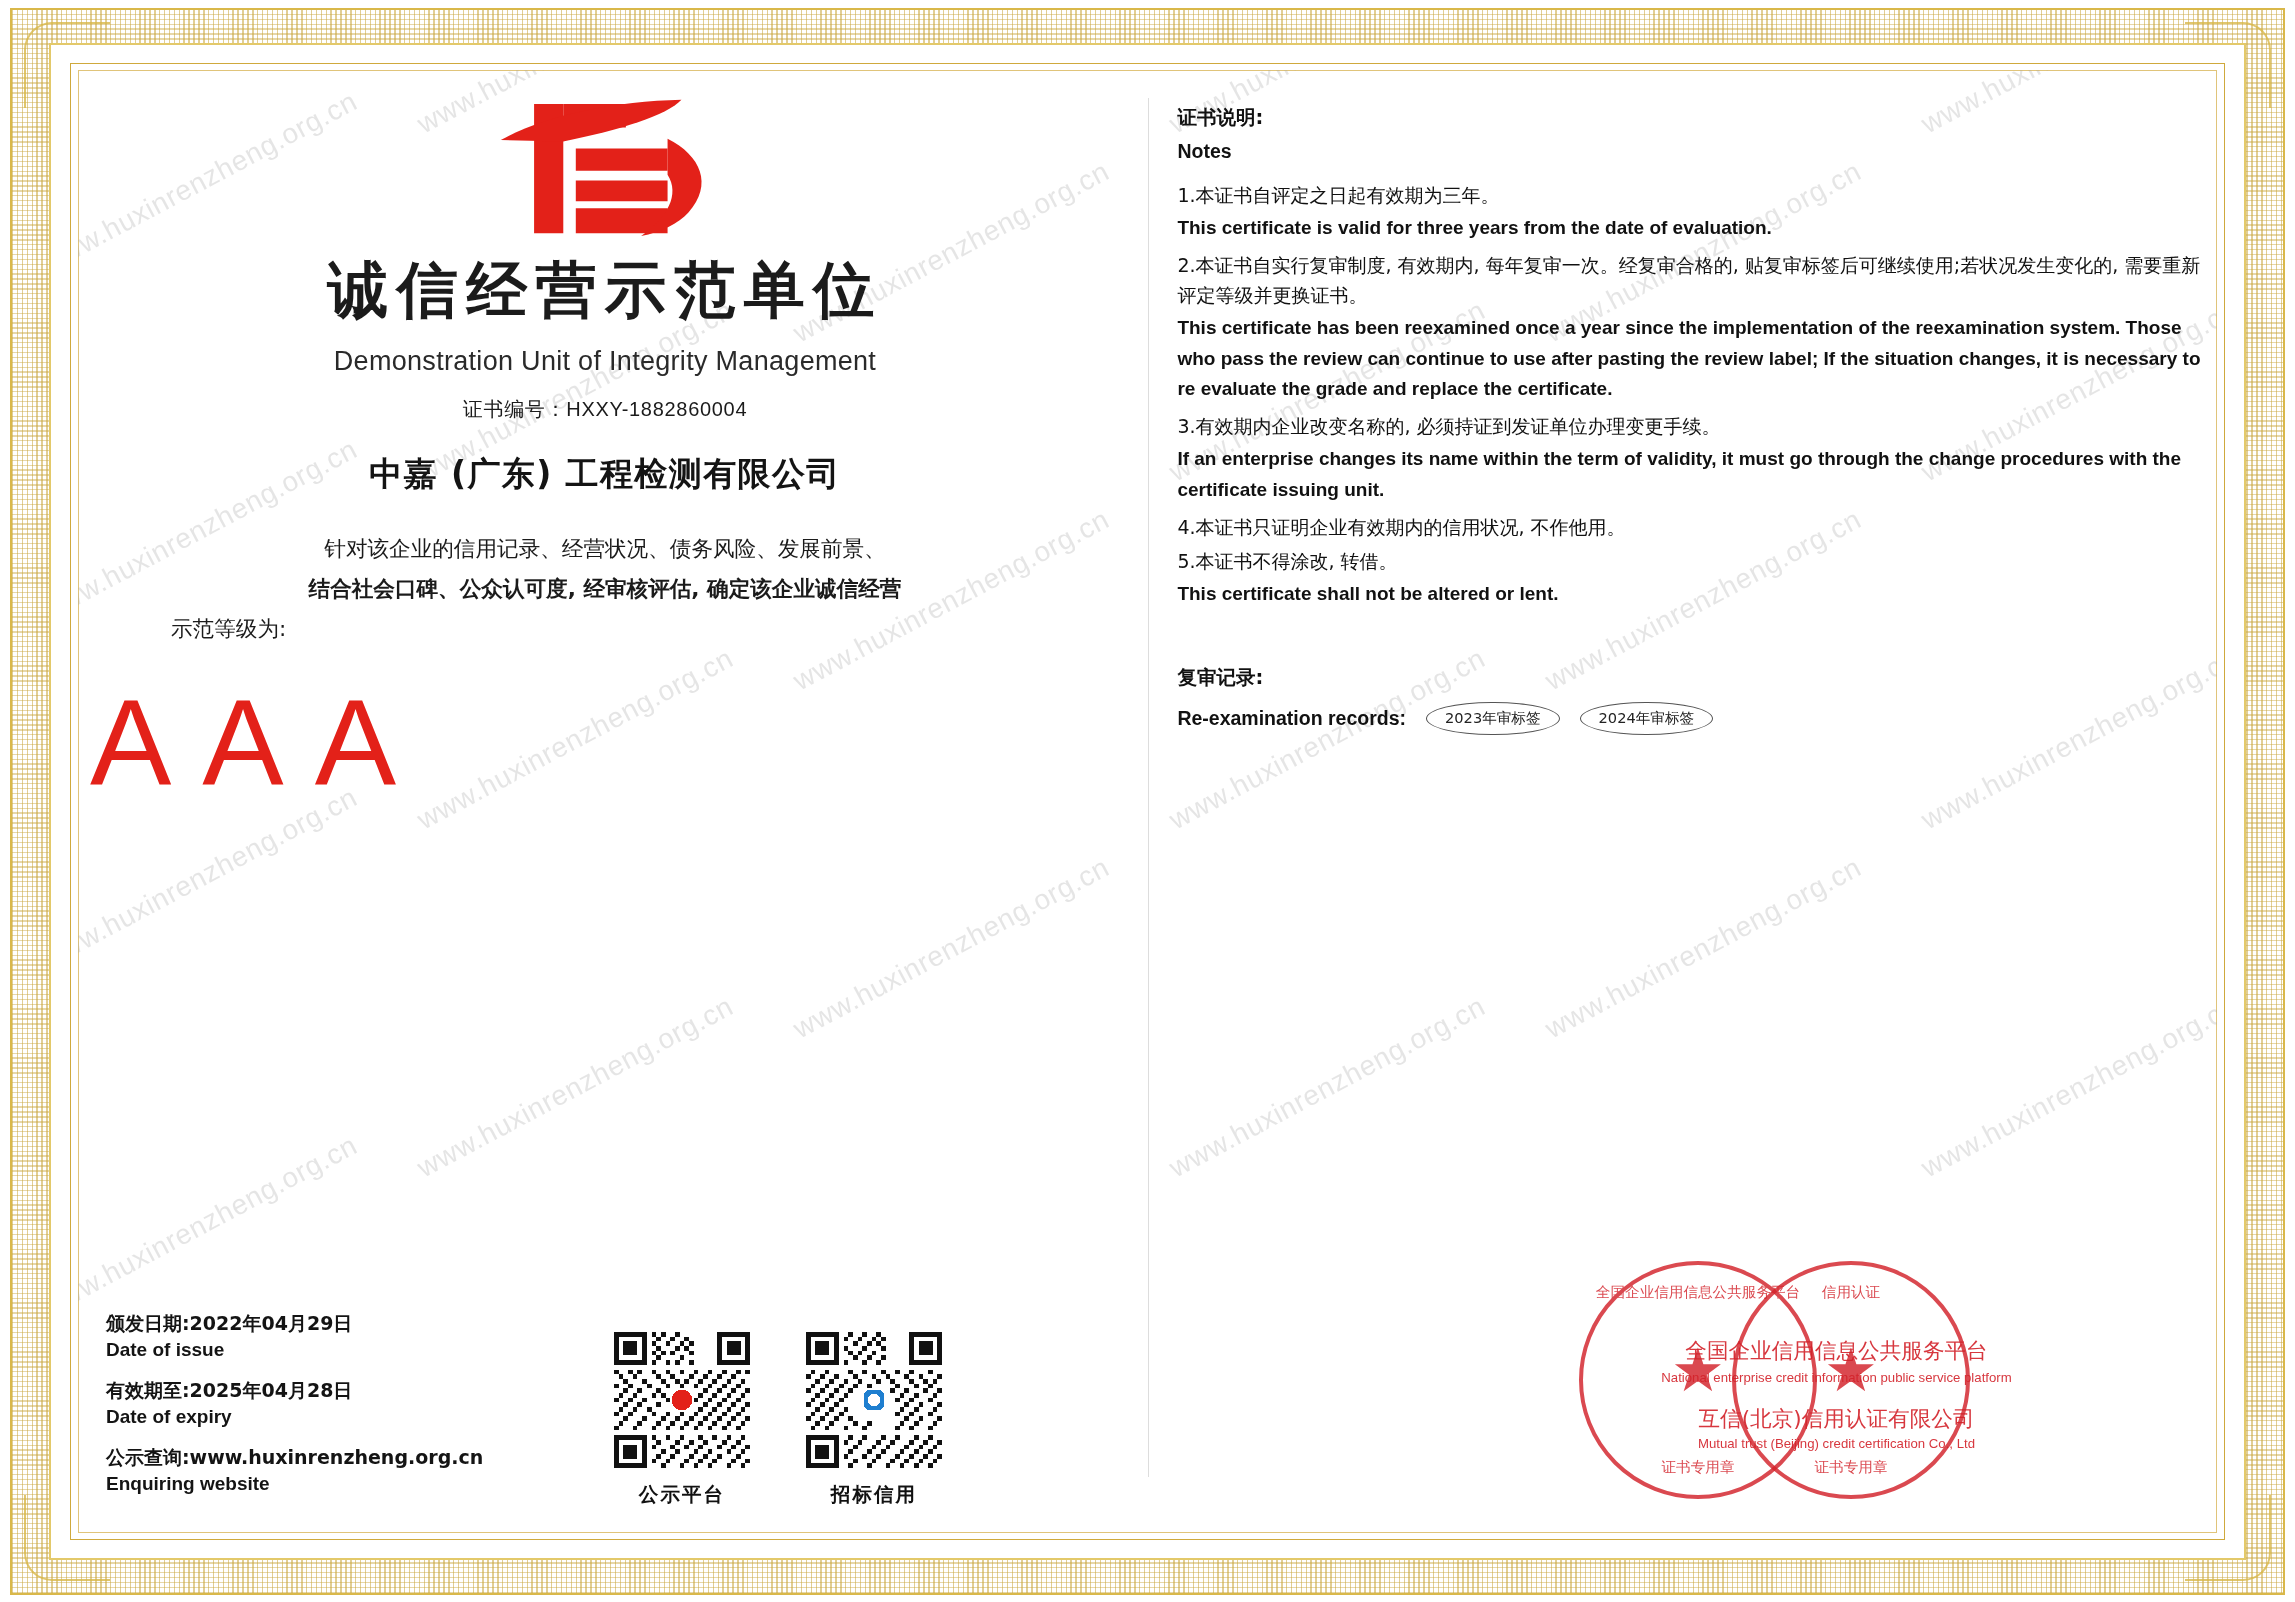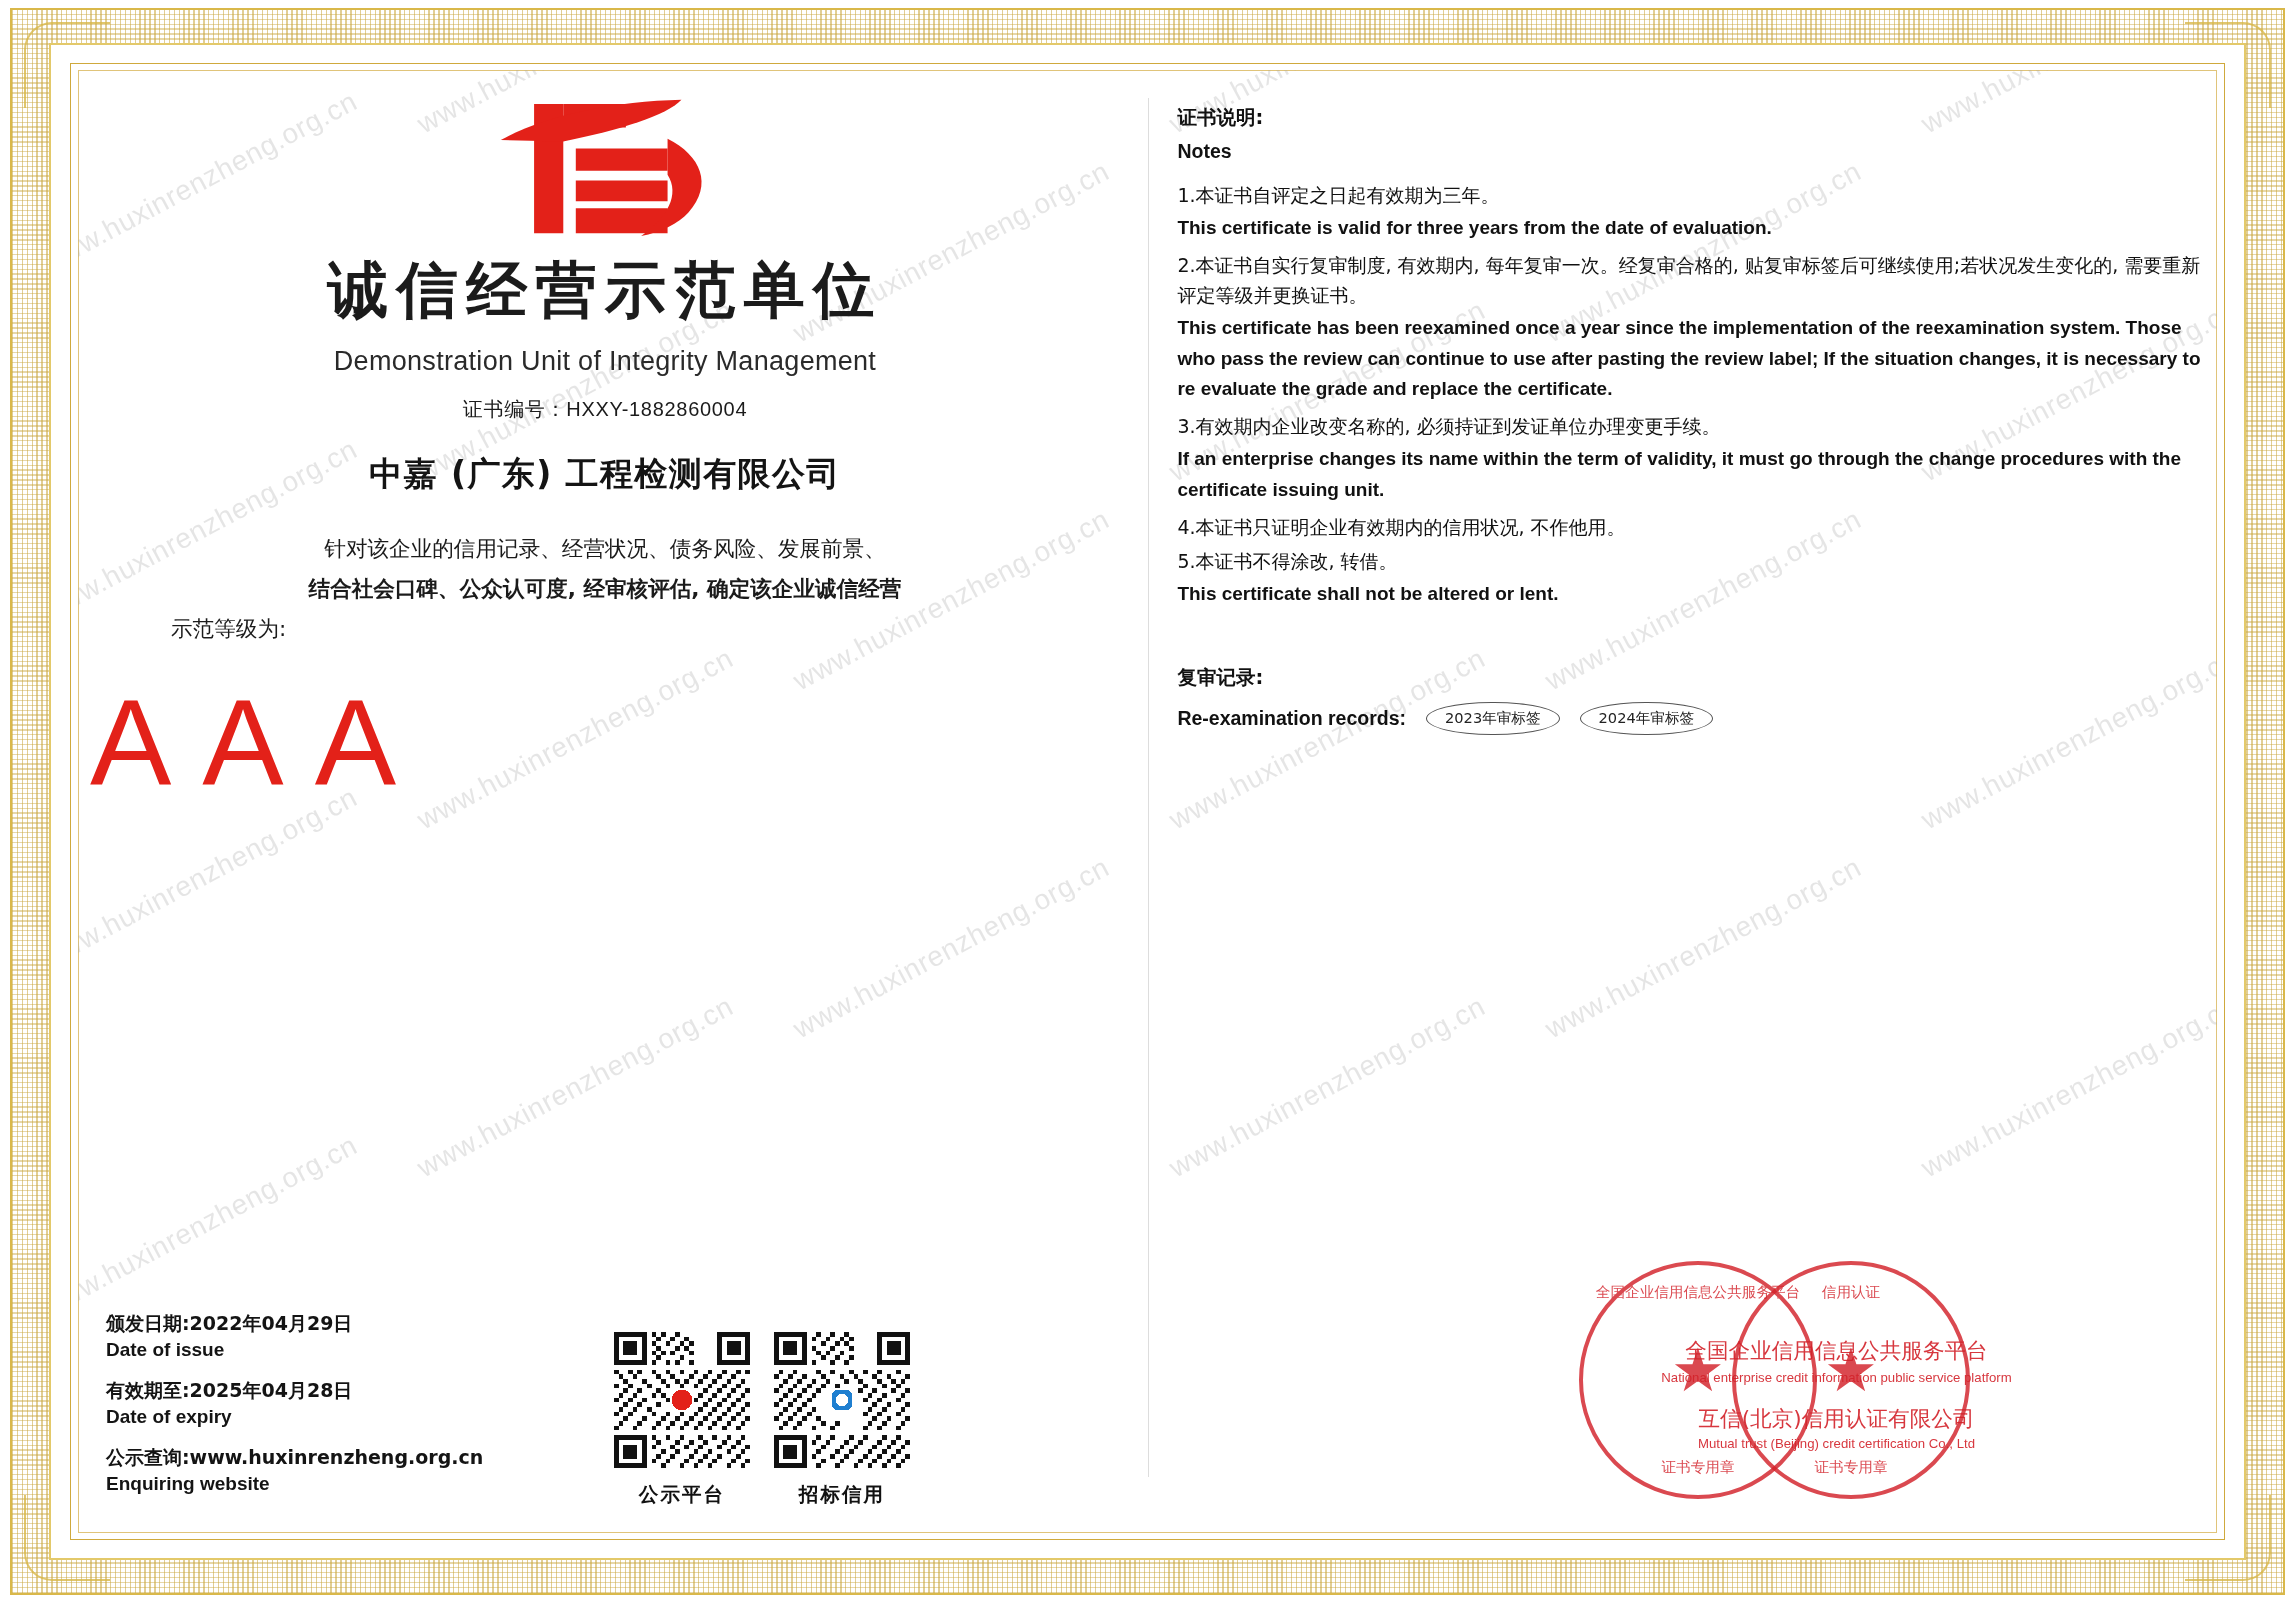--- a/index.html
+++ b/index.html
@@ -172,21 +172,21 @@
     color: #141414;
     line-height: 1.36;
   }
   .footer-info .row { margin-bottom: 15.3px; }
   .footer-info .cn { font-weight: bold; font-family: "DejaVu Sans","Liberation Sans",sans-serif; }
   .footer-info .en { font-weight: bold; }
   .footer-info .url { font-weight: bold; }
 
   .qr-group {
     display: flex;
-    gap: 24px;
+    gap: 56px;
     margin-left: 21px;
     padding-bottom: 4.2px;
   }
   .qr-item { text-align: center; }
   .qr-box {
     width: 136px; height: 136px;
     position: relative;
     background: #fff;
   }
   .qr-caption {

